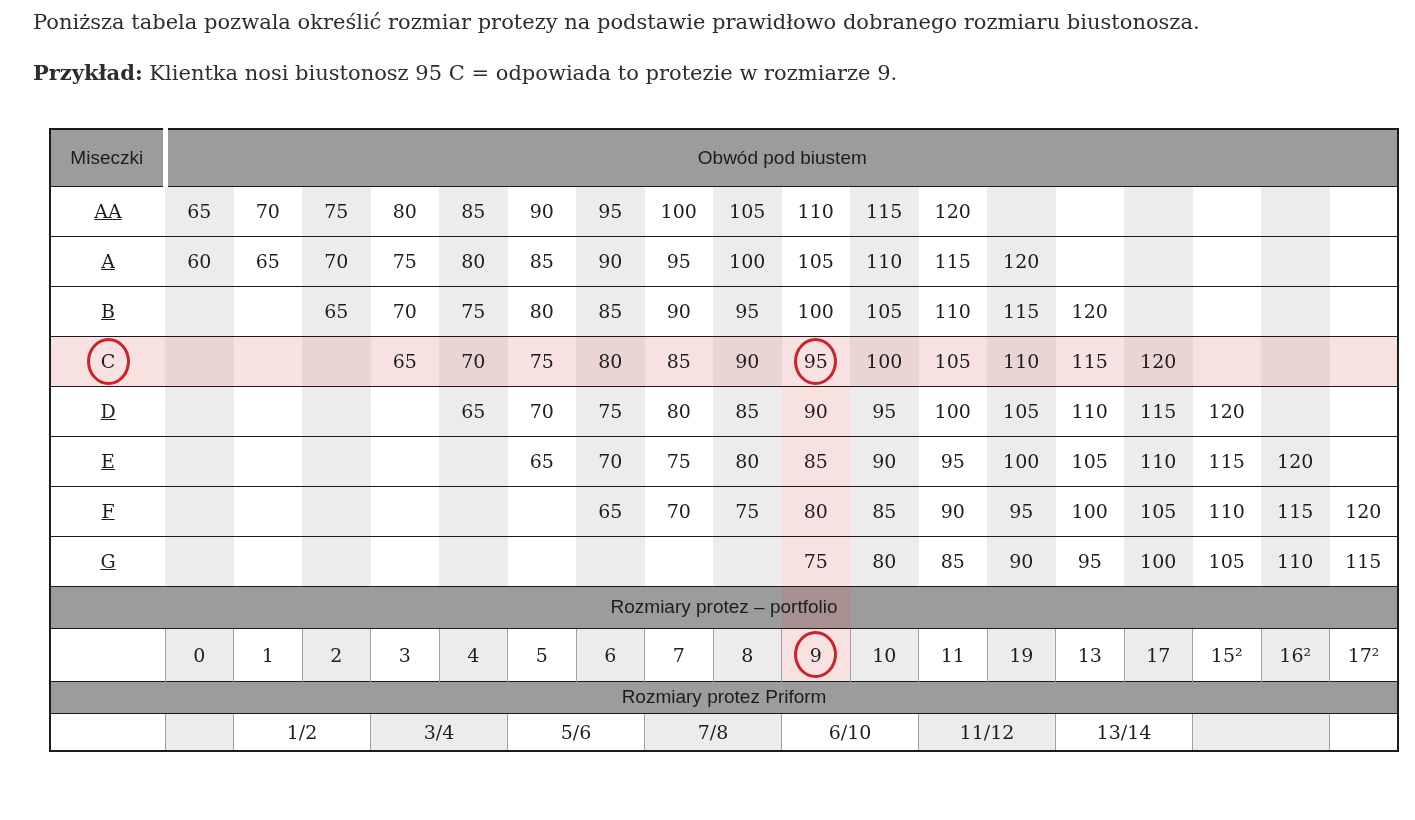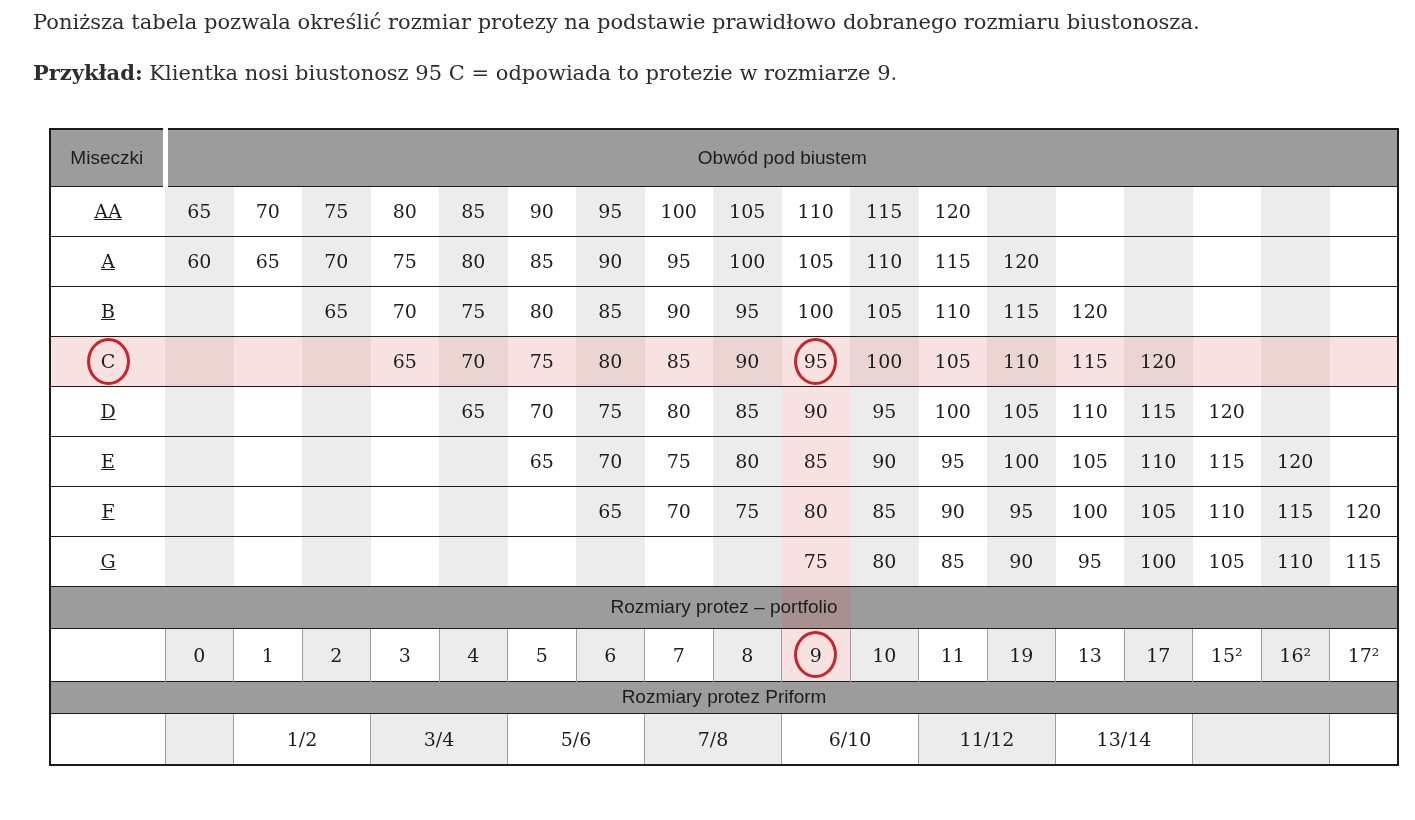--- a/index.html
+++ b/index.html
@@ -28,21 +28,21 @@
     padding:0;margin:0;text-align:center;vertical-align:middle;
     font-size:19px;font-weight:normal;color:#1d1d20;
     border-top:1px solid #1b1b1b;
     overflow:visible;white-space:nowrap;
   }
   tr.hdr{height:57px;}
   tr.cup{height:50px;}
   tr.bandrow2{height:42px;}
   tr.portfolio{height:53px;}
   tr.bandrow3{height:32px;}
-  tr.priform{height:52px;}
+  tr.priform{height:38px;}
 
   .corner{
     background:#9c9c9c;color:#fff;
     font-family:"Liberation Sans", sans-serif;font-weight:700;font-size:18px;
     border-right:5px solid #ffffff;
   }
   .band{
     background:#9c9c9c;color:#fff;
     font-family:"Liberation Sans", sans-serif;font-weight:700;font-size:19px;
   }

